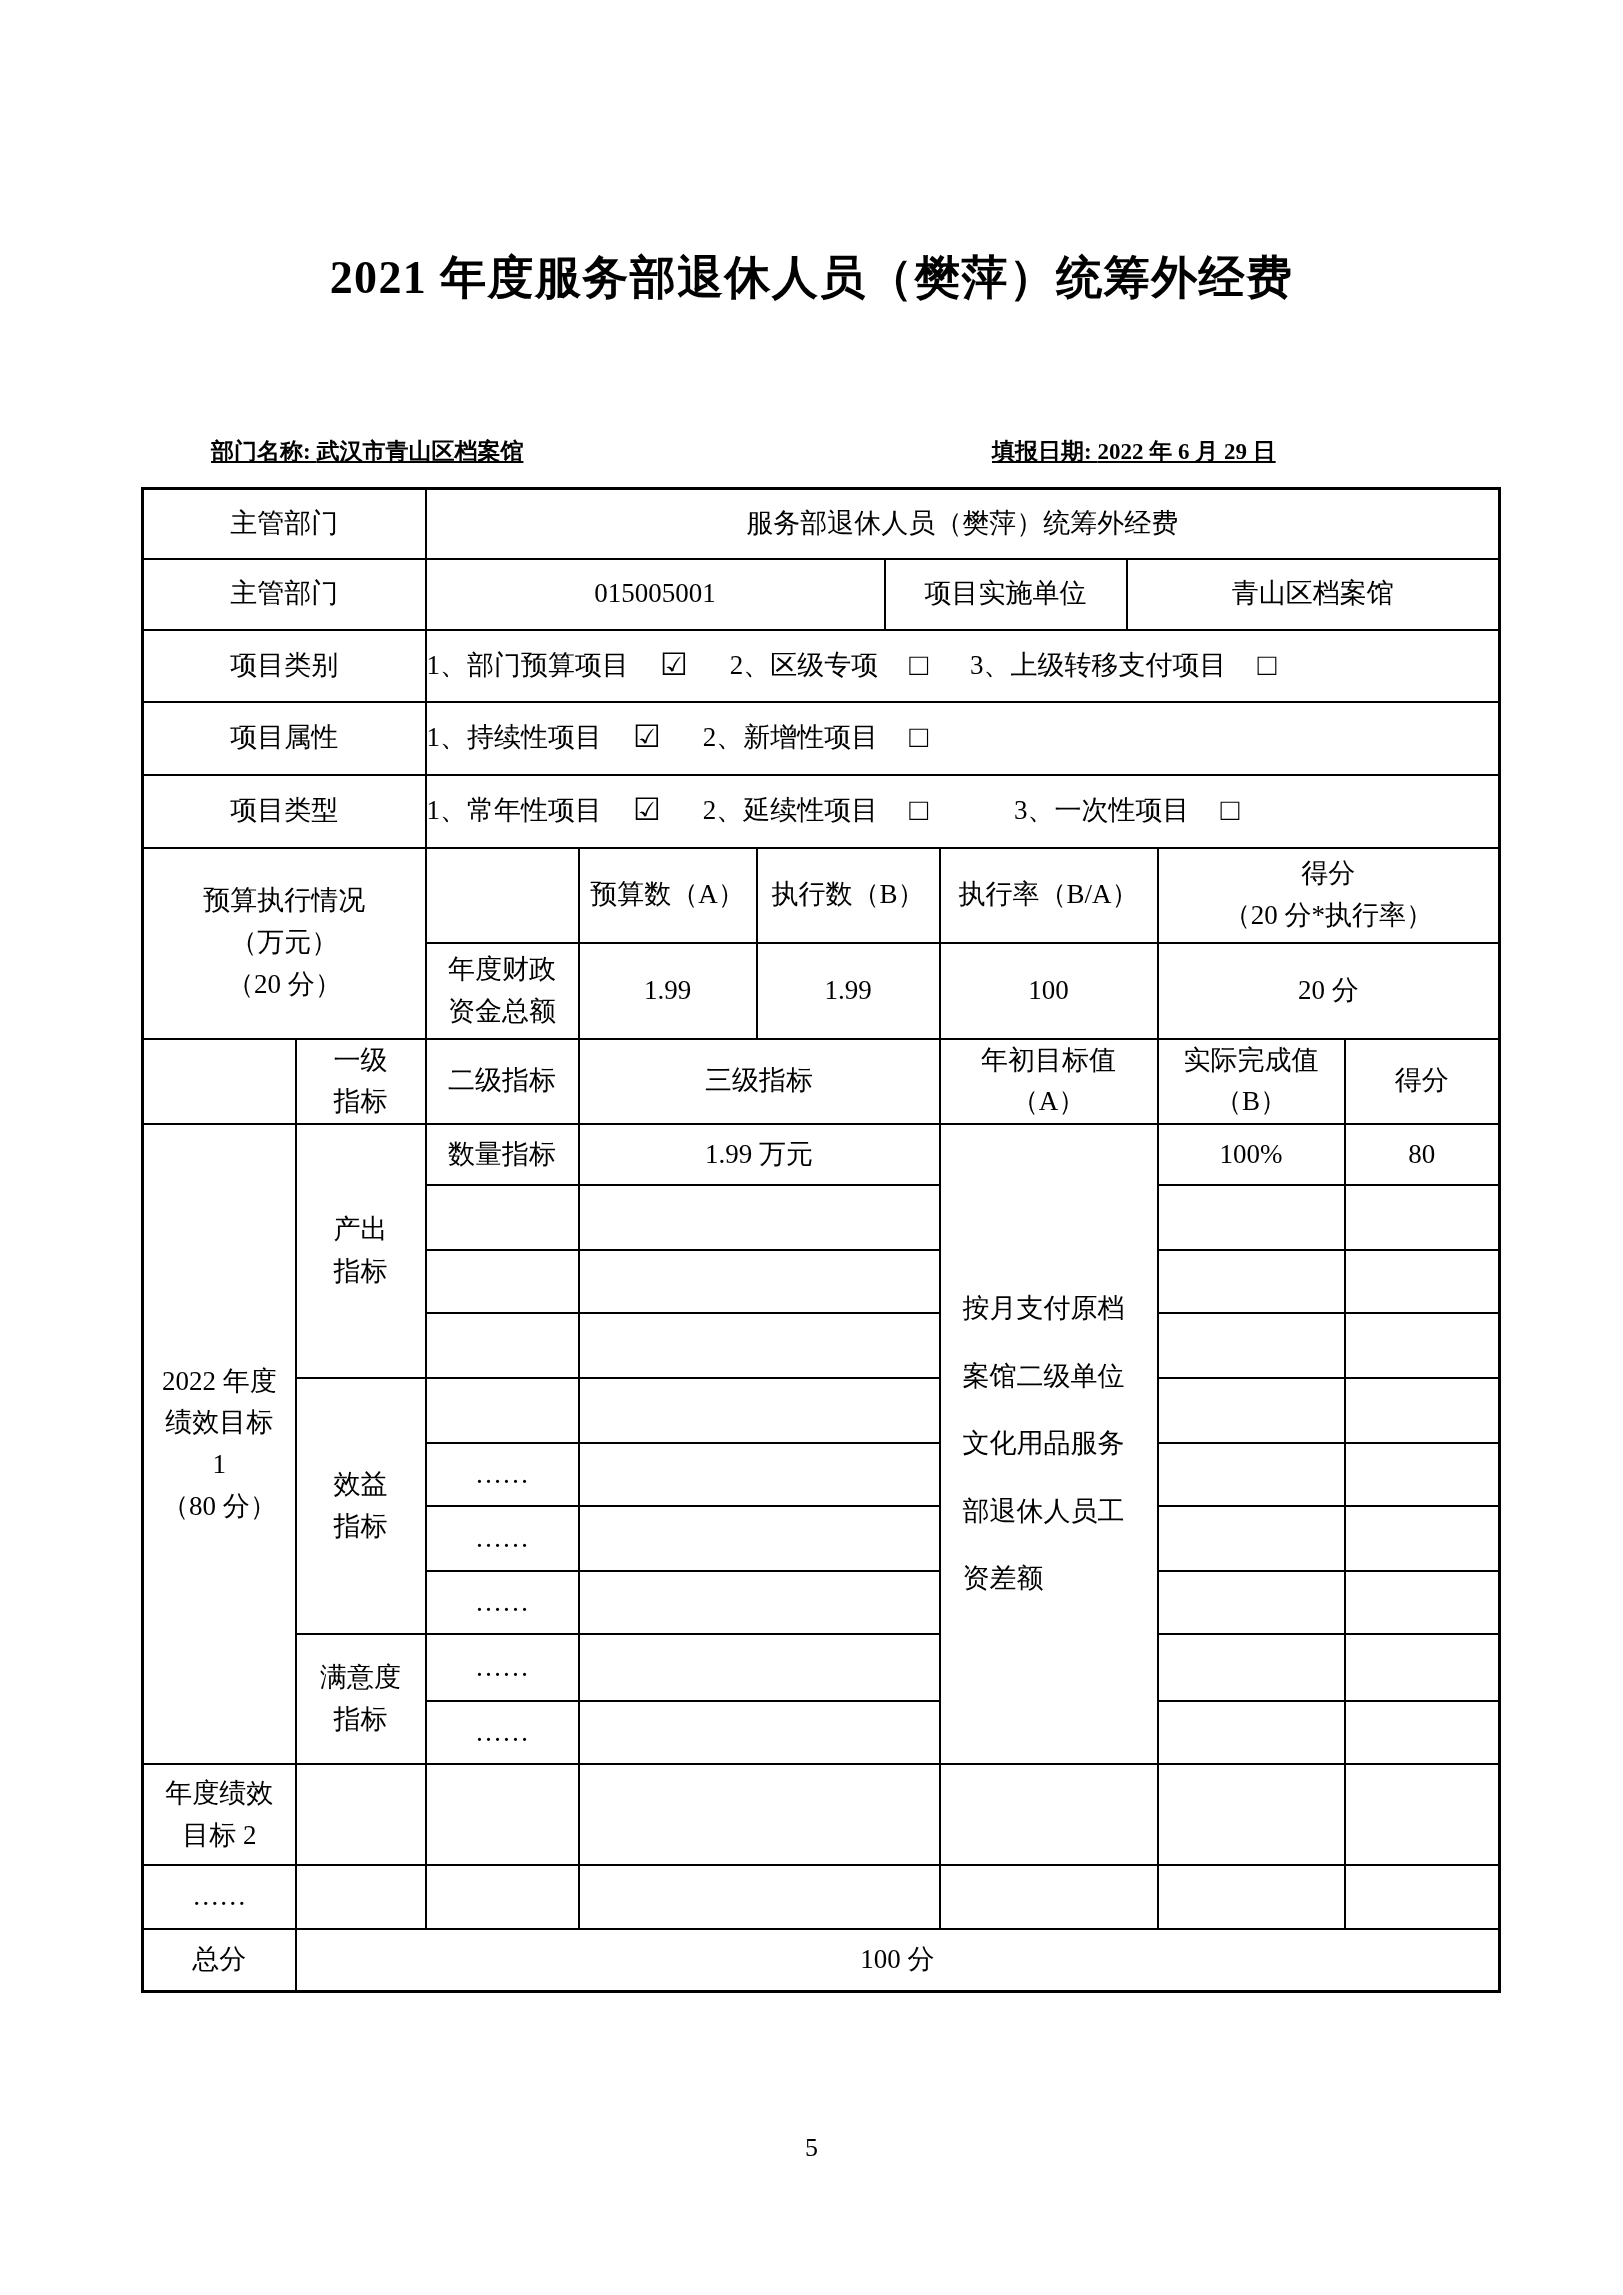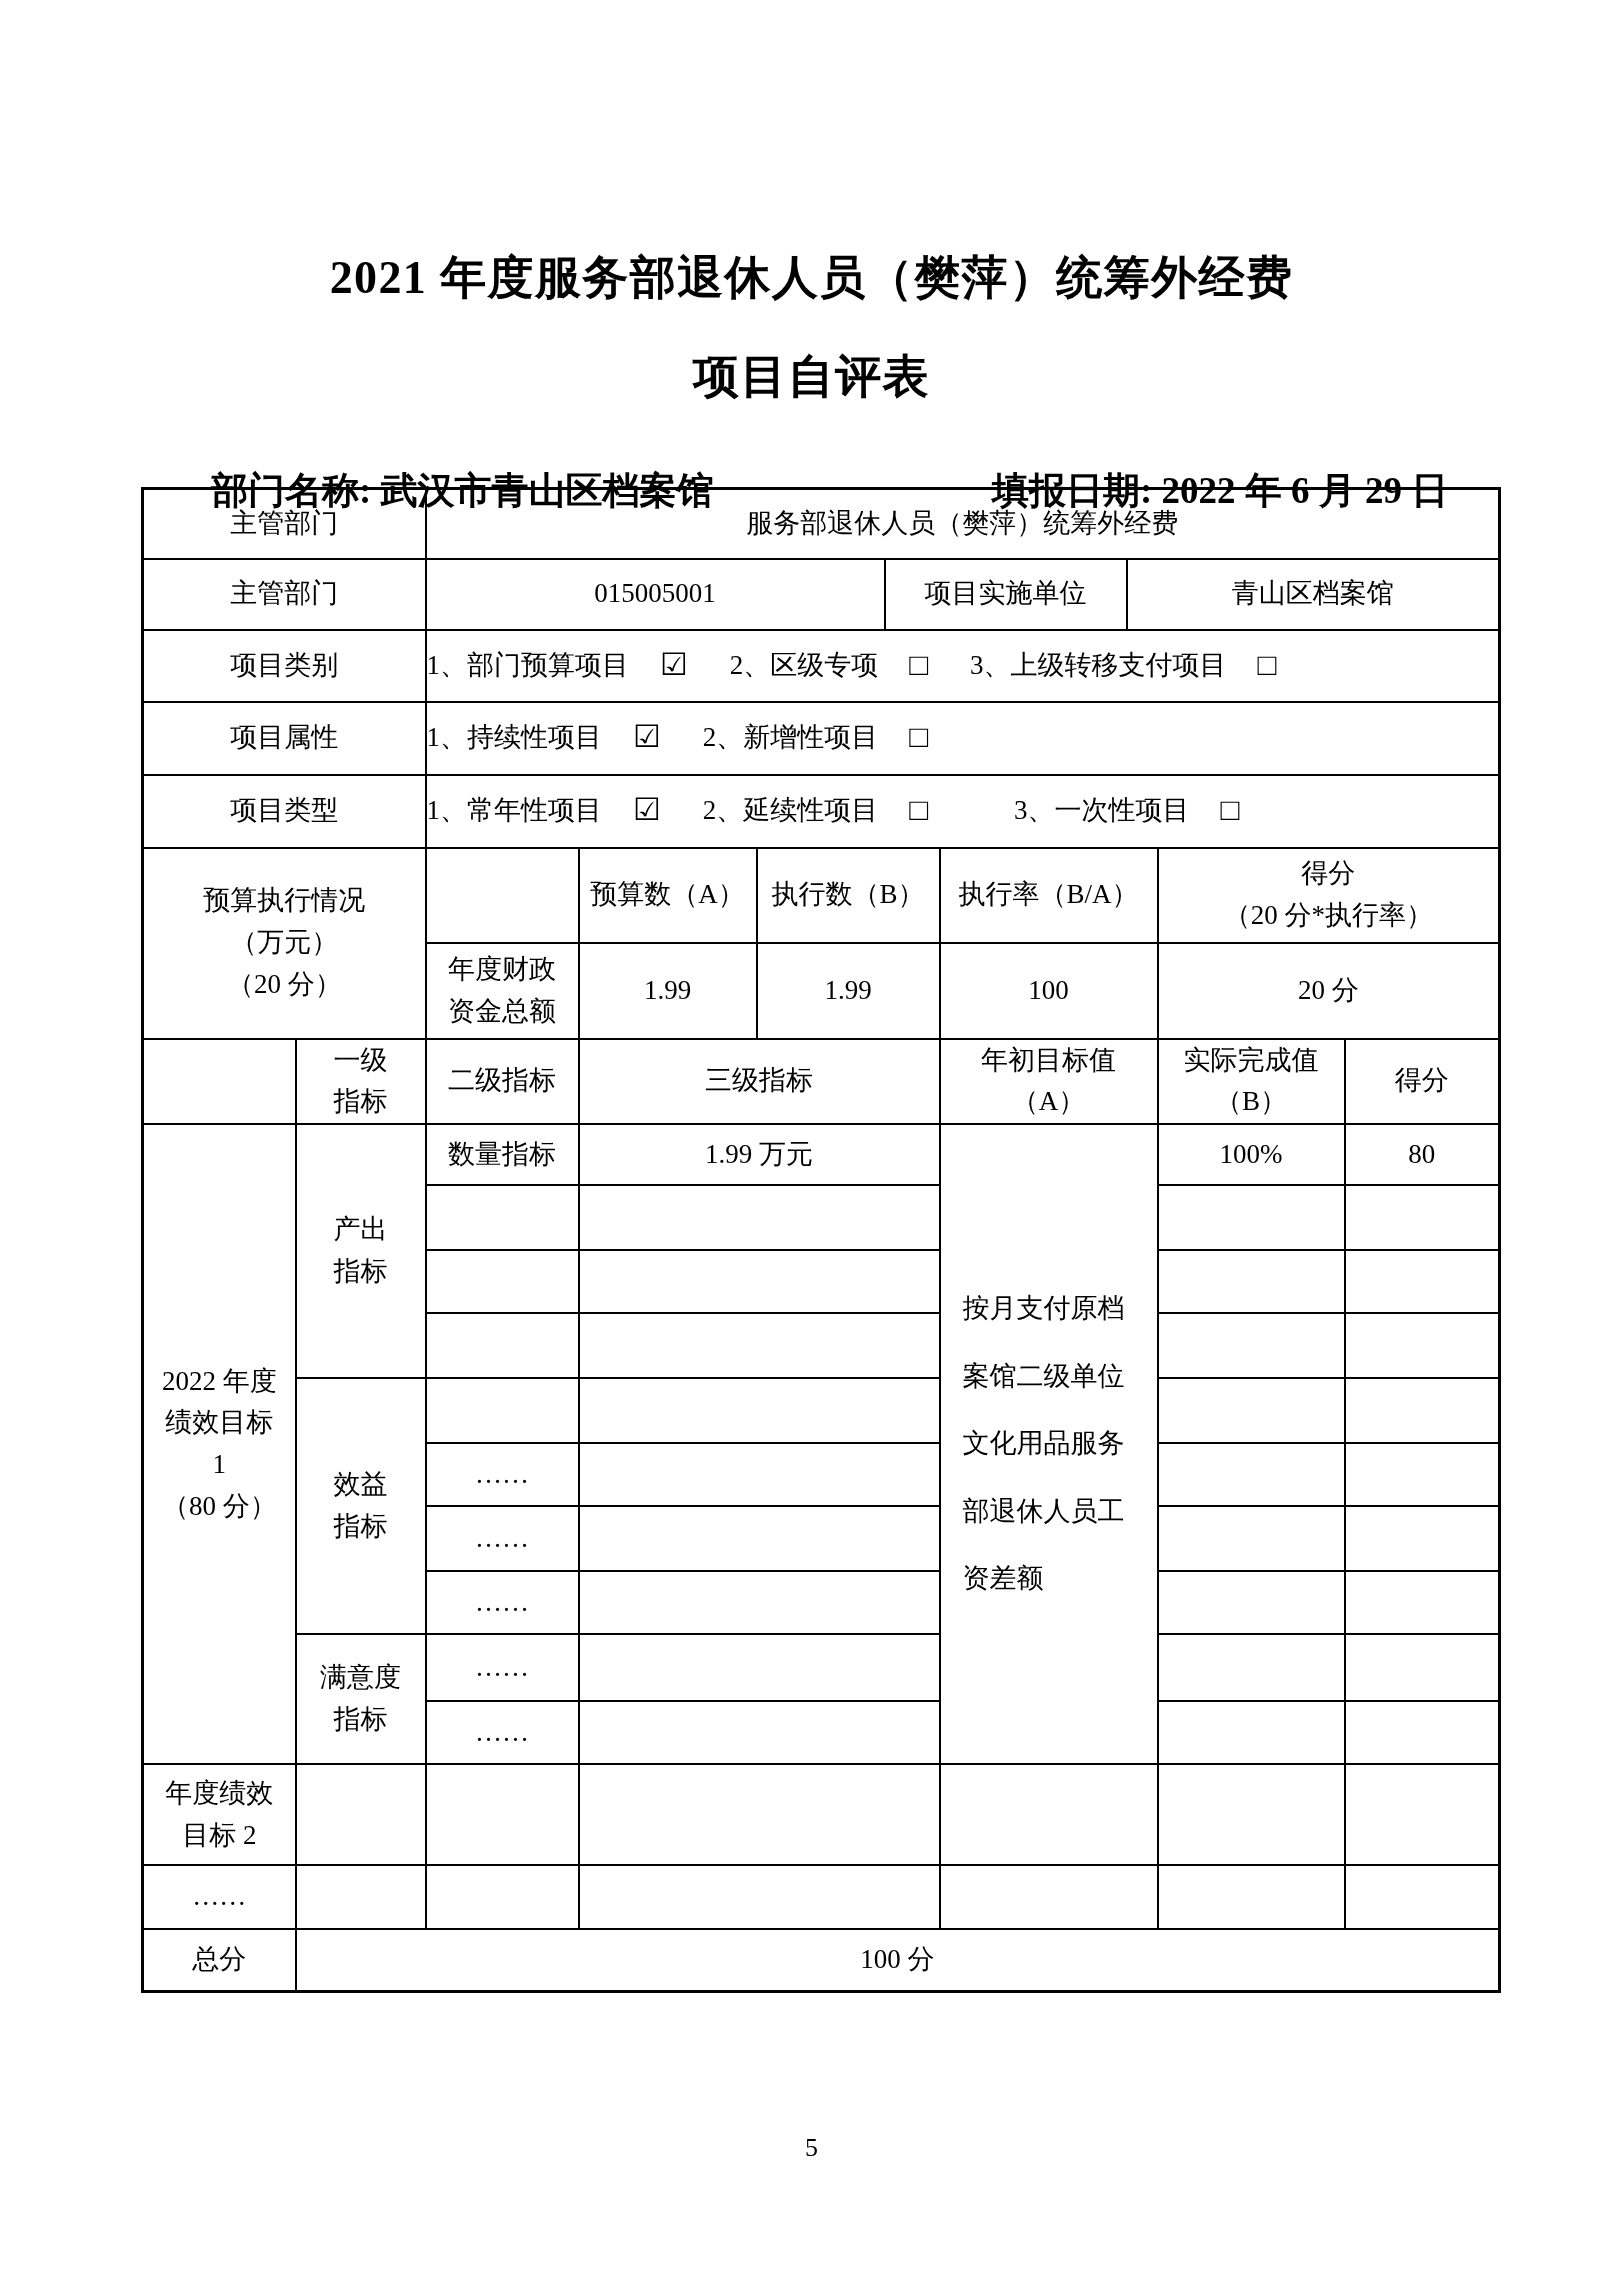--- a/index.html
+++ b/index.html
@@ -11,21 +11,21 @@
     background:#ffffff;
     color:#000;
     font-family:"Liberation Serif","DejaVu Serif",serif;
   }
   .title {
     position:absolute; left:0; width:100%;
     text-align:center; font-weight:bold; font-size:46px; letter-spacing:1.4px;
   }
   .title-1 { top:247px; }
   .title-2 { top:346px; }
-  .meta { position:absolute; top:466px; font-size:37px; font-weight:bold; white-space:nowrap; }
+  .meta { position:absolute; top:436px; font-size:23px; font-weight:bold; white-space:nowrap;text-decoration:underline; }
   .meta-dept { left:211px; }
   .meta-date { left:992px; }
 
   table.form {
     position:absolute; top:487px; left:141px;
     width:1357px;
     border-collapse:collapse; table-layout:fixed;
     font-size:27px;
   }
   table.form { border:3.4px solid #000; }
@@ -55,21 +55,20 @@
   .wrap-target { width:172px; line-height:2.5; text-align:left; display:inline-block; }
   .lh-lg { line-height:1.75; }
   .pagenum { position:absolute; top:2133px; left:0; width:100%; text-align:center; font-size:26px; }
 </style>
 </head>
 <body>
 
 <div class="page">
 
   <div class="title title-1">2021 年度服务部退休人员（樊萍）统筹外经费</div>
-  <div class="title title-2">项目自评表</div>
 
   <div class="meta meta-dept"><span>部门名称: </span><span>武汉市青山区档案馆</span></div>
   <div class="meta meta-date"><span>填报日期: </span><span>2022 年 6 月 29 日</span></div>
 
   <table class="form">
     <colgroup>
       <col style="width:153px">
         <col style="width:130px">
         <col style="width:153px">
       <col style="width:178px">

